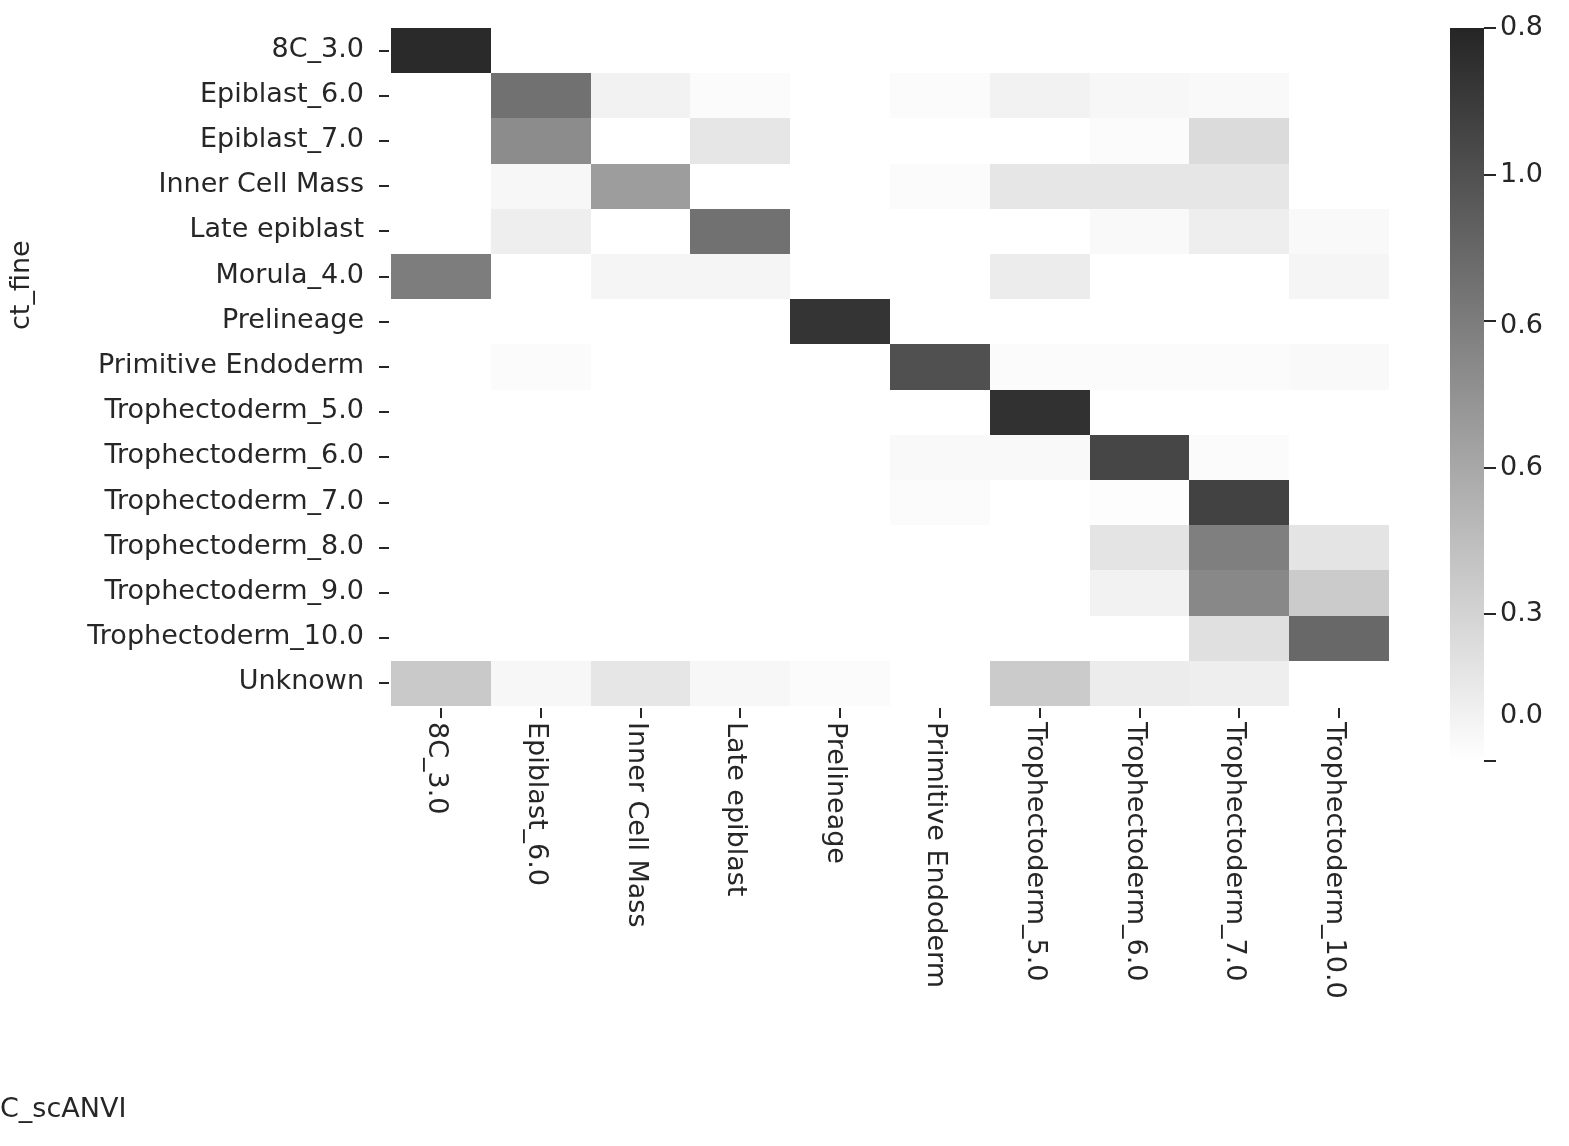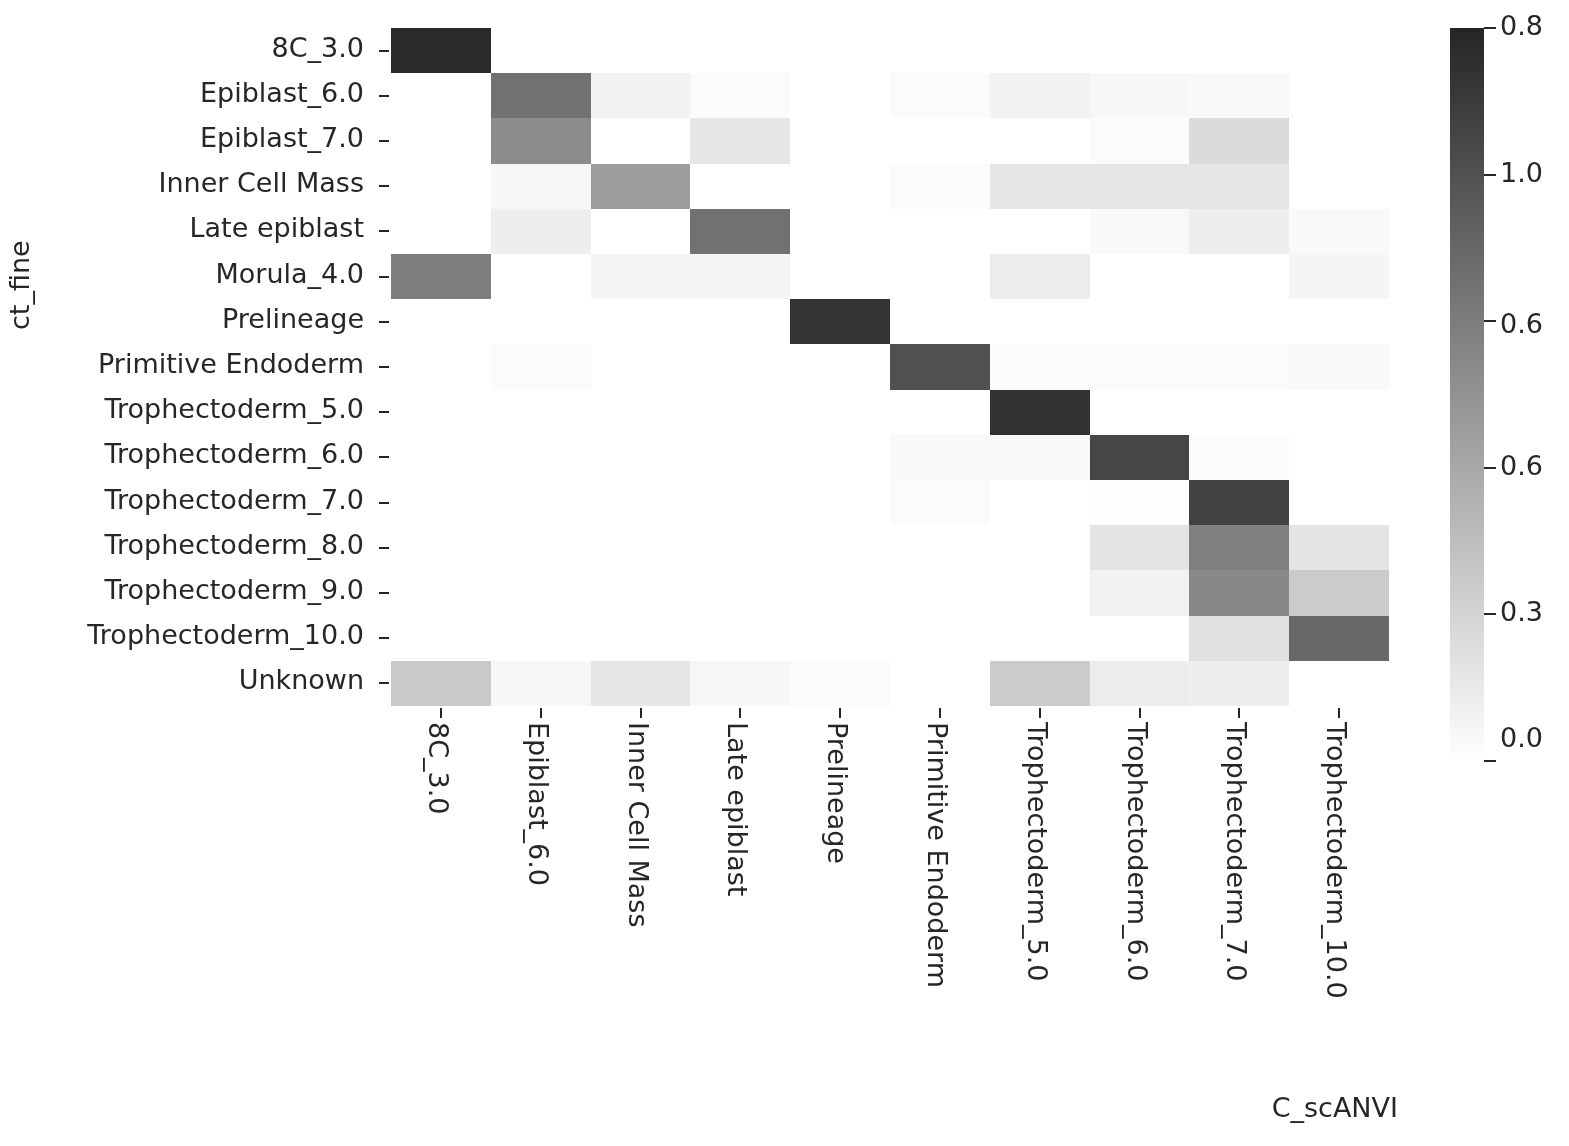--- a/index.html
+++ b/index.html
@@ -6,21 +6,21 @@
   body{width:1569px;height:1146px;font-family:"DejaVu Sans","Liberation Sans",sans-serif;color:#262626;overflow:hidden;}
   #fig{position:relative;width:1569px;height:1146px;}
 
   
   #ylabel{
     position:absolute;left:4px;top:330px;width:160px;
     transform:rotate(-90deg);transform-origin:left top;
     font-size:27px;color:#262626;white-space:nowrap;text-align:left;
   }
   #xlabel{
-    position:absolute;left:0;top:1092px;width:1398px;text-align:right;
+    position:absolute;left:0;top:1092px;width:1398px;text-align:left;
     font-size:27px;color:#262626;
   }
 
   
   #grid{
     position:absolute;left:391px;top:28px;width:998px;height:678px;
     display:grid;grid-template-columns:repeat(10,1fr);grid-template-rows:repeat(15,1fr);
     background:#ffffff;
   }
   .cell{width:100%;height:100%;}
@@ -265,16 +265,16 @@
       <div class="cblabel" style="top: 13px;">0.8</div>
       <div class="cbtick" style="top: 173.6px;"></div>
       <div class="cblabel" style="top: 159.6px;">1.0</div>
       <div class="cbtick" style="top: 320.2px;"></div>
       <div class="cblabel" style="top: 311px;">0.6</div>
       <div class="cbtick" style="top: 466.8px;"></div>
       <div class="cblabel" style="top: 452.8px;">0.6</div>
       <div class="cbtick" style="top: 613.4px;"></div>
       <div class="cblabel" style="top: 599.4px;">0.3</div>
       <div class="cbtick" style="top: 760px;"></div>
-      <div class="cblabel" style="top: 725px;">0.0</div>
+      <div class="cblabel" style="top: 701px;">0.0</div>
     </div>
 
 </div>
 
 </body></html>

